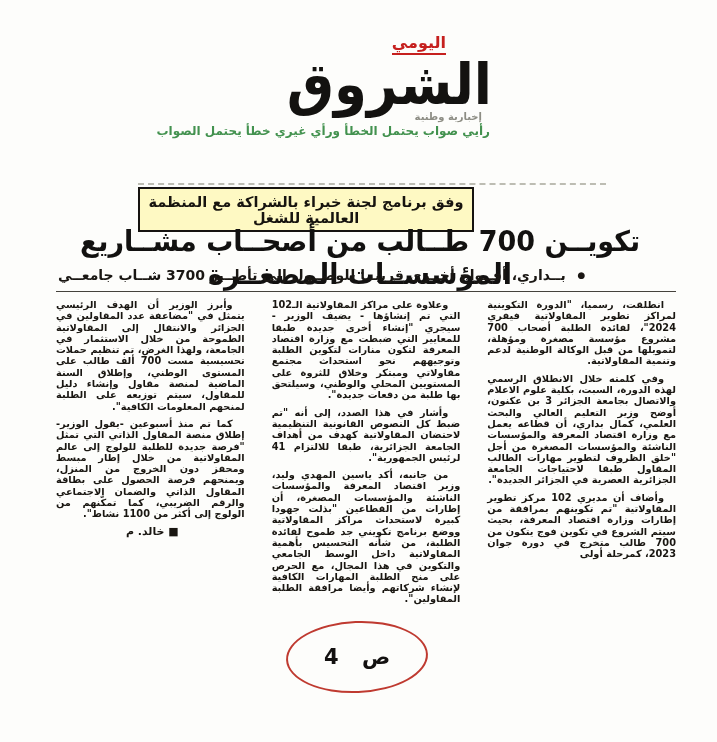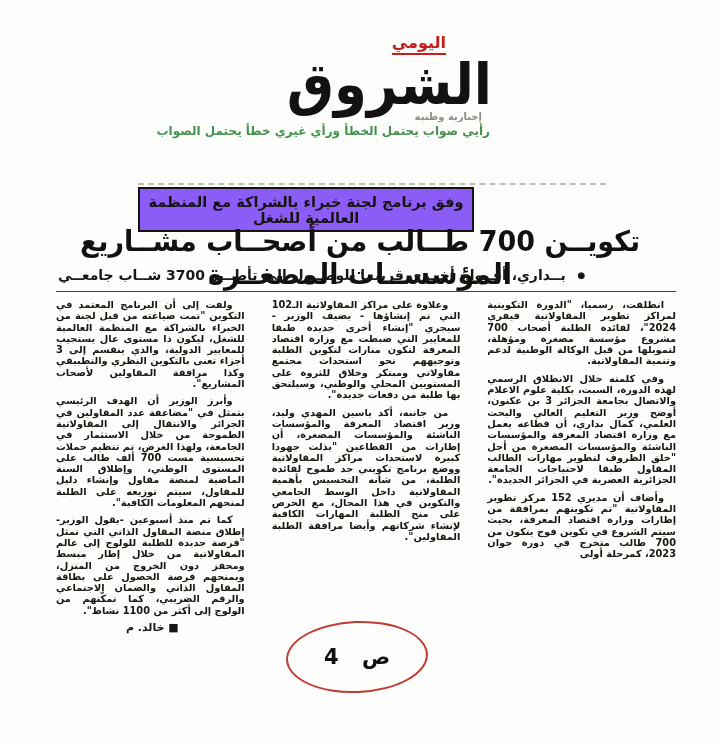--- a/index.html
+++ b/index.html
@@ -21,21 +21,21 @@
     font-size:53px; font-weight:bold; line-height:0.98; letter-spacing:-3px;
     color:#131210; transform:scaleY(1.08); transform-origin:top right;
   }
   .tagline { font-size:10px; font-weight:bold; color:#8d8d84; margin:3px 10px 0 0; }
   .slogan  { font-size:12px; font-weight:bold; color:#43924f; margin:2px 2px 0 0; white-space:nowrap; }
 
   
   .kicker-dash { position:absolute; top:183px; left:138px; width:468px; border-top:2px dashed #bdbdb3; }
   .kicker {
     position:absolute; top:187px; left:138px; width:336px; box-sizing:border-box;
-    border:2px solid #161310; background:#8b5cf6;
+    border:2px solid #161310; background:#fef9c3;
     padding:5px 6px 4px; direction:rtl; text-align:center;
     font-weight:bold; font-size:14.5px; letter-spacing:-0.3px;
   }
 
   
   .headline {
     position:absolute; top:225px; left:38px; width:644px;
     direction:rtl; text-align:center;
     font-size:27px; font-weight:bold; letter-spacing:-1px; color:#121110;
     transform:scaleY(1.05); transform-origin:top center;
@@ -94,30 +94,30 @@
     <span class="bullet">●</span>
     <span>بــداري، أفــواج أخــرى قريبــا للوصــول إلى تأطــير 3700 شــاب جامعــي</span>
   </div>
   <div class="rule"></div>
 
   <div class="columns">
 
     <div class="col">
       <p>انطلقت، رسميا، "الدورة التكوينية لمراكز تطوير المقاولاتية فيفري 2024"، لفائدة الطلبة أصحاب 700 مشروع مؤسسة مصغرة ومؤهلة، لتمويلها من قبل الوكالة الوطنية لدعم وتنمية المقاولاتية.</p>
       <p>وفي كلمته خلال الانطلاق الرسمي لهذه الدورة، السبت، بكلية علوم الاعلام والاتصال بجامعة الجزائر 3 بن عكنون، أوضح وزير التعليم العالي والبحث العلمي، كمال بداري، أن قطاعه يعمل مع وزارة اقتصاد المعرفة والمؤسسات الناشئة والمؤسسات المصغرة من أجل "خلق الظروف لتطوير مهارات الطالب المقاول طبقا لاحتياجات الجامعة الجزائرية العصرية في الجزائر الجديدة".</p>
-      <p>وأضاف أن مديري 152 مركز تطوير المقاولاتية "تم تكوينهم بمرافقة من إطارات وزارة اقتصاد المعرفة، بحيث سيتم الشروع في تكوين فوج يتكون من 700 طالب متخرج في دورة جوان 2023، كمرحلة أولى</p>
+      <p>وأضاف أن مديري 102 مركز تطوير المقاولاتية "تم تكوينهم بمرافقة من إطارات وزارة اقتصاد المعرفة، بحيث سيتم الشروع في تكوين فوج يتكون من 700 طالب متخرج في دورة جوان 2023، كمرحلة أولى</p>
     </div>
 
     <div class="col">
       <p>وعلاوة على مراكز المقاولاتية الـ102 التي تم إنشاؤها - يضيف الوزير - سيجري "إنشاء أخرى جديدة طبقا للمعايير التي ضبطت مع وزارة اقتصاد المعرفة لتكون منارات لتكوين الطلبة وتوجيههم نحو استحداث مجتمع مقاولاتي ومبتكر وخلاق للثروة على المستويين المحلي والوطني، وسيلتحق بها طلبة من دفعات جديدة".</p>
+      <p>وأشار في هذا الصدد، إلى أنه "تم ضبط كل النصوص القانونية التنظيمية لاحتضان المقاولاتية كهدف من أهداف الجامعة الجزائرية، طبقا للالتزام 41 لرئيس الجمهورية".</p>
       <p>من جانبه، أكد ياسين المهدي وليد، وزير اقتصاد المعرفة والمؤسسات الناشئة والمؤسسات المصغرة، أن إطارات من القطاعين "بذلت جهودا كبيرة لاستحداث مراكز المقاولاتية ووضع برنامج تكويني جد طموح لفائدة الطلبة، من شأنه التحسيس بأهمية المقاولاتية داخل الوسط الجامعي والتكوين في هذا المجال، مع الحرص على منح الطلبة المهارات الكافية لإنشاء شركاتهم وأيضا مرافقة الطلبة المقاولين".</p>
     </div>
 
     <div class="col">
-      <p>ولفت إلى أن البرنامج المعتمد في التكوين "تمت صياغته من قبل لجنة من الخبراء بالشراكة مع المنظمة العالمية للشغل، ليكون ذا مستوى عال يستجيب للمعايير الدولية، والذي ينقسم إلى 3 أجزاء تعنى بالتكوين النظري والتطبيقي وكذا مرافقة المقاولين لأصحاب المشاريع".</p>
       <p>وأبرز الوزير أن الهدف الرئيسي يتمثل في "مضاعفة عدد المقاولين في الجزائر والانتقال إلى المقاولاتية الطموحة من خلال الاستثمار في الجامعة، ولهذا الغرض، تم تنظيم حملات تحسيسية مست 700 ألف طالب على المستوى الوطني، وإطلاق السنة الماضية لمنصة مقاول وإنشاء دليل للمقاول، سيتم توزيعه على الطلبة لمنحهم المعلومات الكافية".</p>
       <p>كما تم منذ أسبوعين -يقول الوزير- إطلاق منصة المقاول الذاتي التي تمثل "فرصة جديدة للطلبة للولوج إلى عالم المقاولاتية من خلال إطار مبسط ومحفز دون الخروج من المنزل، ويمنحهم فرصة الحصول على بطاقة المقاول الذاتي والضمان الاجتماعي والرقم الضريبي، كما تمكّنهم من الولوج إلى أكثر من 1100 نشاط".</p>
       <div class="byline">■ خالد. م</div>
     </div>
 
   </div>
 
   <div class="page-marker">
     <span class="label">ص 4</span>
   </div>

